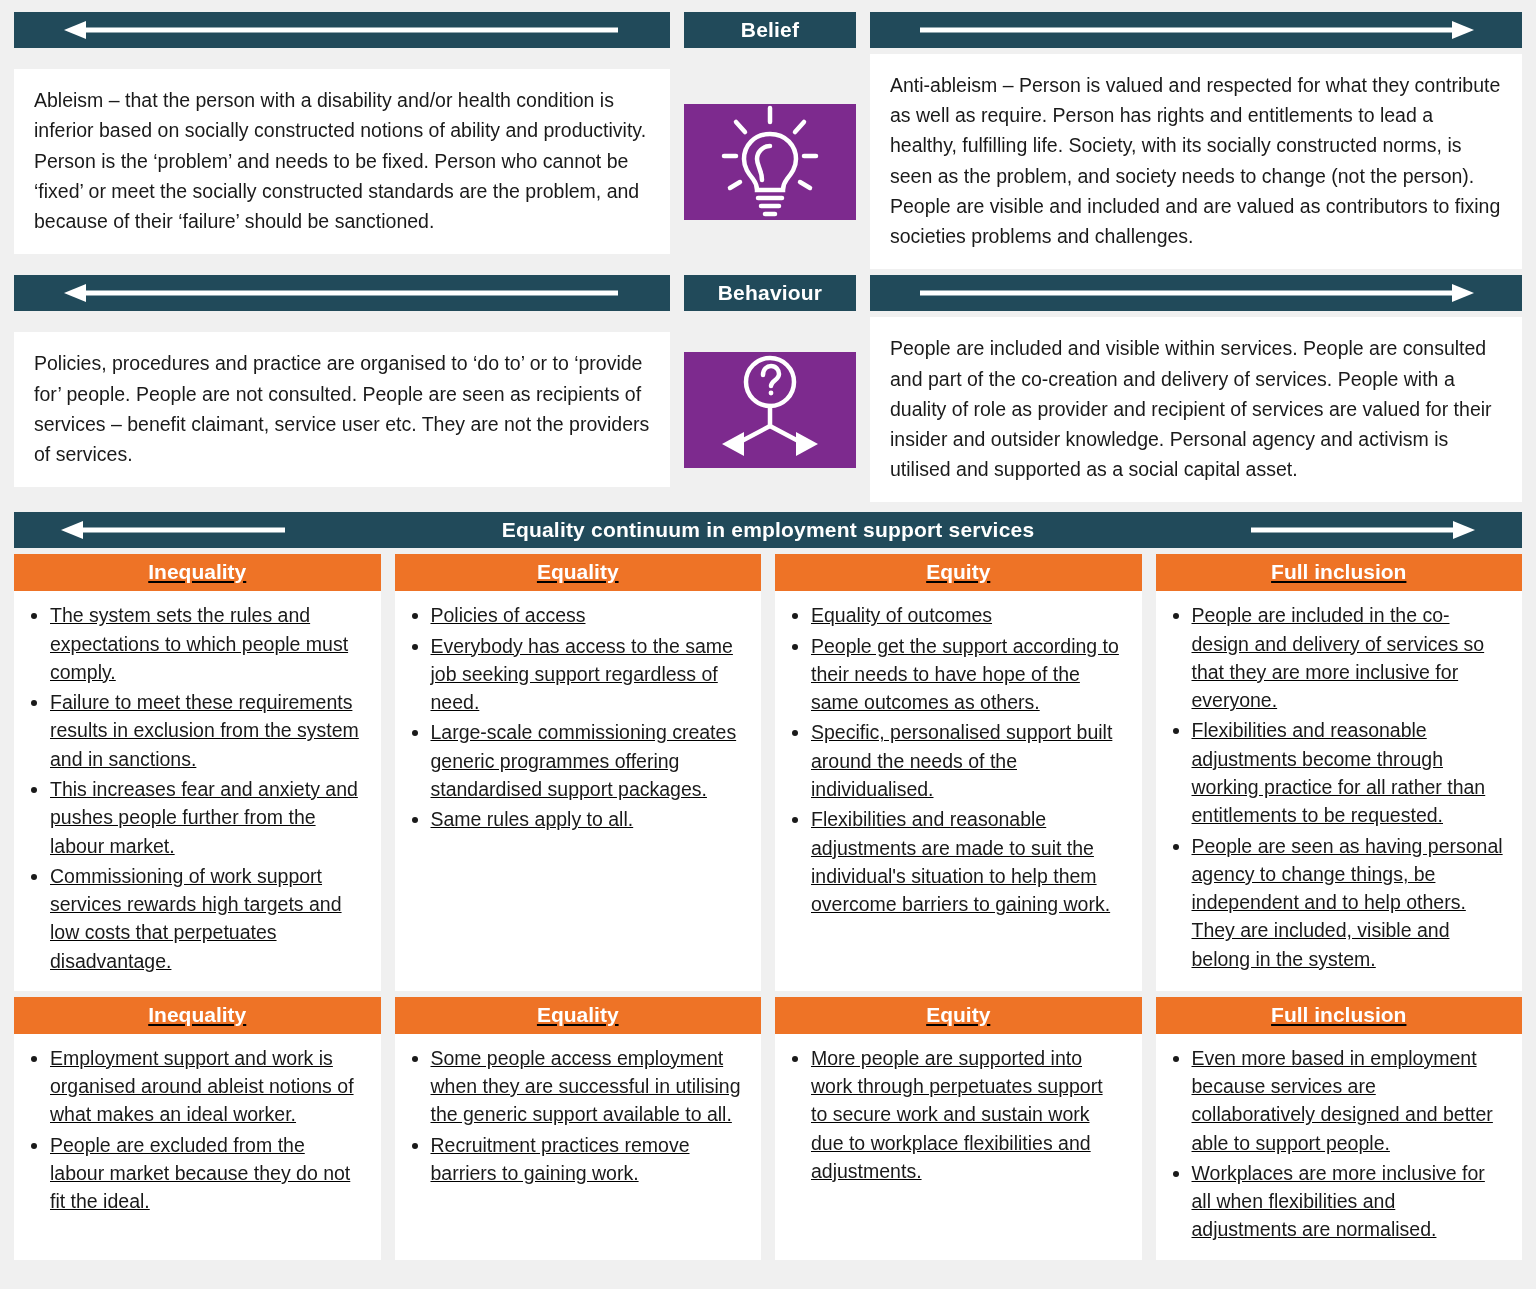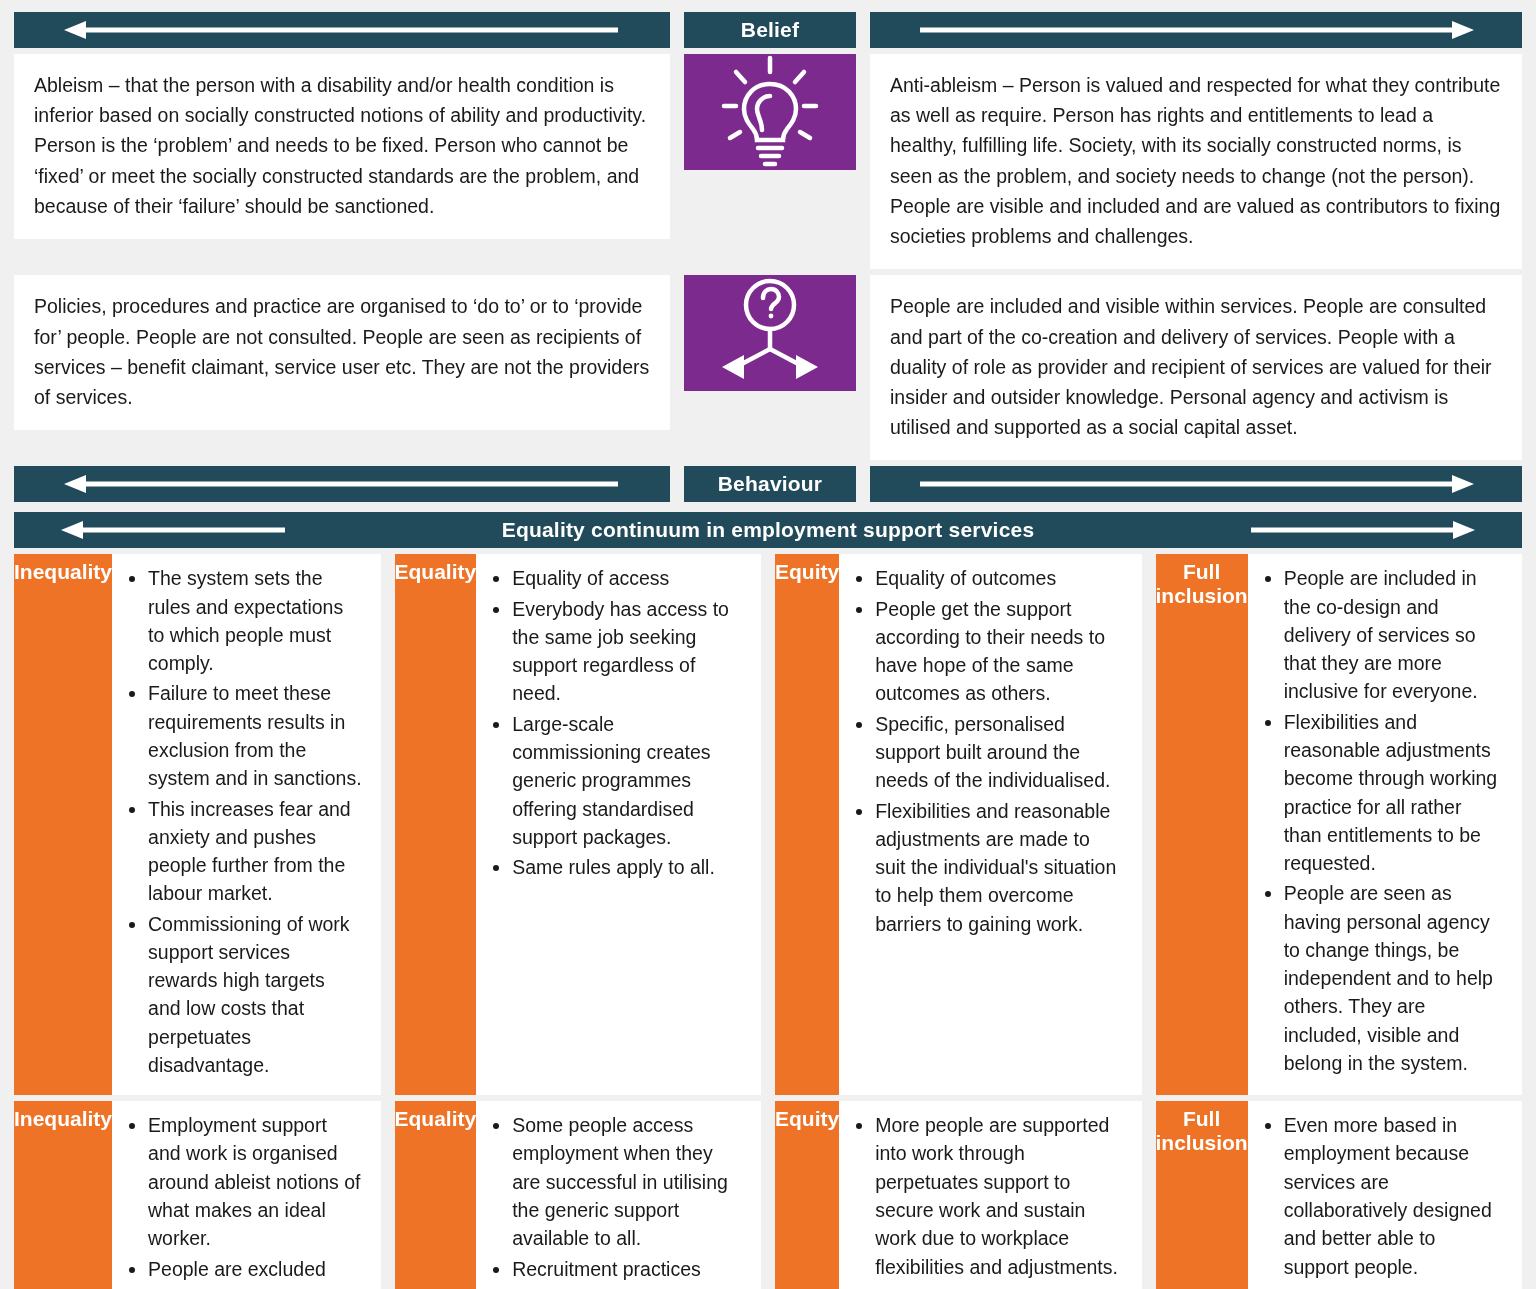--- a/index.html
+++ b/index.html
@@ -34,21 +34,21 @@
     display: flex;
     align-items: center;
     justify-content: center;
   }
   .arrow-svg { display: block; }
 
   
   .row {
     display: flex;
     gap: 14px;
-    align-items: flex-start;
+    align-items: center;
   }
   .row + .row { margin-top: 6px; }
 
   .col-left  { flex: 0 0 656px; }
   .col-mid   { flex: 0 0 172px; }
   .col-right { flex: 1 1 auto; }
 
   .panel {
     background: #ffffff;
     padding: 16px 20px 18px 20px;
@@ -76,21 +76,21 @@
     margin-top: 10px;
   }
   .cont-head .side { flex: 0 0 320px; }
   .cont-head .mid  { flex: 1 1 auto; }
 
   .cont-cols {
     display: flex;
     gap: 14px;
     margin-top: 6px;
   }
-  .cont-col { flex: 1 1 0; display: flex; flex-direction: row; }
+  .cont-col { flex: 1 1 0; display: flex; flex-direction: column; text-decoration: underline; }
   .cont-title {
     background: #ee7326;
     color: #ffffff;
     font-size: 21px;
     font-weight: bold;
     text-align: center;
     padding: 6px 0 7px 0;
   }
   .cont-body {
     background: #ffffff;
@@ -157,20 +157,36 @@
       </div>
     </div>
     <div class="col-right stack">
       <div class="panel">
         <p>Anti-ableism – Person is valued and respected for what they contribute as well as require. Person has rights and entitlements to lead a healthy, fulfilling life. Society, with its socially constructed norms, is seen as the problem, and society needs to change (not the person). People are visible and included and are valued as contributors to fixing societies problems and challenges.</p>
       </div>
     </div>
   </div>
 
   <div class="row">
+    <div class="col-left arrowbar">
+      <svg class="arrow-svg" width="560" height="18" viewBox="0 0 560 18" aria-hidden="true">
+        <line x1="20" y1="9" x2="556" y2="9" stroke="#ffffff" stroke-width="5"></line>
+        <polygon points="2,9 24,0 24,18" fill="#ffffff"></polygon>
+      </svg>
+    </div>
+    <div class="col-mid darkbar">Behaviour</div>
+    <div class="col-right arrowbar">
+      <svg class="arrow-svg" width="560" height="18" viewBox="0 0 560 18" aria-hidden="true">
+        <line x1="4" y1="9" x2="540" y2="9" stroke="#ffffff" stroke-width="5"></line>
+        <polygon points="558,9 536,0 536,18" fill="#ffffff"></polygon>
+      </svg>
+    </div>
+  </div>
+
+  <div class="row">
     <div class="col-left stack">
       <div class="panel">
         <p>Policies, procedures and practice are organised to ‘do to’ or to ‘provide for’ people. People are not consulted. People are seen as recipients of services – benefit claimant, service user etc. They are not the providers of services.</p>
       </div>
     </div>
     <div class="col-mid stack">
       <div class="icon-box">
         <svg width="112" height="116" viewBox="0 0 112 116">
           <g stroke="#ffffff" stroke-width="4.5" fill="none" stroke-linecap="round" stroke-linejoin="round">
             <circle cx="56" cy="30" r="24"></circle>
@@ -185,36 +201,20 @@
         </svg>
       </div>
     </div>
     <div class="col-right stack">
       <div class="panel">
         <p>People are included and visible within services. People are consulted and part of the co-creation and delivery of services. People with a duality of role as provider and recipient of services are valued for their insider and outsider knowledge. Personal agency and activism is utilised and supported as a social capital asset.</p>
       </div>
     </div>
   </div>
 
-  <div class="row">
-    <div class="col-left arrowbar">
-      <svg class="arrow-svg" width="560" height="18" viewBox="0 0 560 18" aria-hidden="true">
-        <line x1="20" y1="9" x2="556" y2="9" stroke="#ffffff" stroke-width="5"></line>
-        <polygon points="2,9 24,0 24,18" fill="#ffffff"></polygon>
-      </svg>
-    </div>
-    <div class="col-mid darkbar">Behaviour</div>
-    <div class="col-right arrowbar">
-      <svg class="arrow-svg" width="560" height="18" viewBox="0 0 560 18" aria-hidden="true">
-        <line x1="4" y1="9" x2="540" y2="9" stroke="#ffffff" stroke-width="5"></line>
-        <polygon points="558,9 536,0 536,18" fill="#ffffff"></polygon>
-      </svg>
-    </div>
-  </div>
-
   <div class="cont-head">
     <div class="side arrowbar">
       <svg class="arrow-svg" width="230" height="18" viewBox="0 0 230 18" aria-hidden="true">
         <line x1="20" y1="9" x2="226" y2="9" stroke="#ffffff" stroke-width="5"></line>
         <polygon points="2,9 24,0 24,18" fill="#ffffff"></polygon>
       </svg>
     </div>
     <div class="mid darkbar">Equality continuum in employment support services</div>
     <div class="side arrowbar">
       <svg class="arrow-svg" width="230" height="18" viewBox="0 0 230 18" aria-hidden="true">
@@ -233,21 +233,21 @@
           <li>Failure to meet these requirements results in exclusion from the system and in sanctions.</li>
           <li>This increases fear and anxiety and pushes people further from the labour market.</li>
           <li>Commissioning of work support services rewards high targets and low costs that perpetuates disadvantage.</li>
         </ul>
       </div>
     </div>
     <div class="cont-col">
       <div class="cont-title">Equality</div>
       <div class="cont-body">
         <ul>
-          <li>Equality of access</li>
+          <li>Policies of access</li>
           <li>Everybody has access to the same job seeking support regardless of need.</li>
           <li>Large-scale commissioning creates generic programmes offering standardised support packages.</li>
           <li>Same rules apply to all.</li>
         </ul>
       </div>
     </div>
     <div class="cont-col">
       <div class="cont-title">Equity</div>
       <div class="cont-body">
         <ul>

